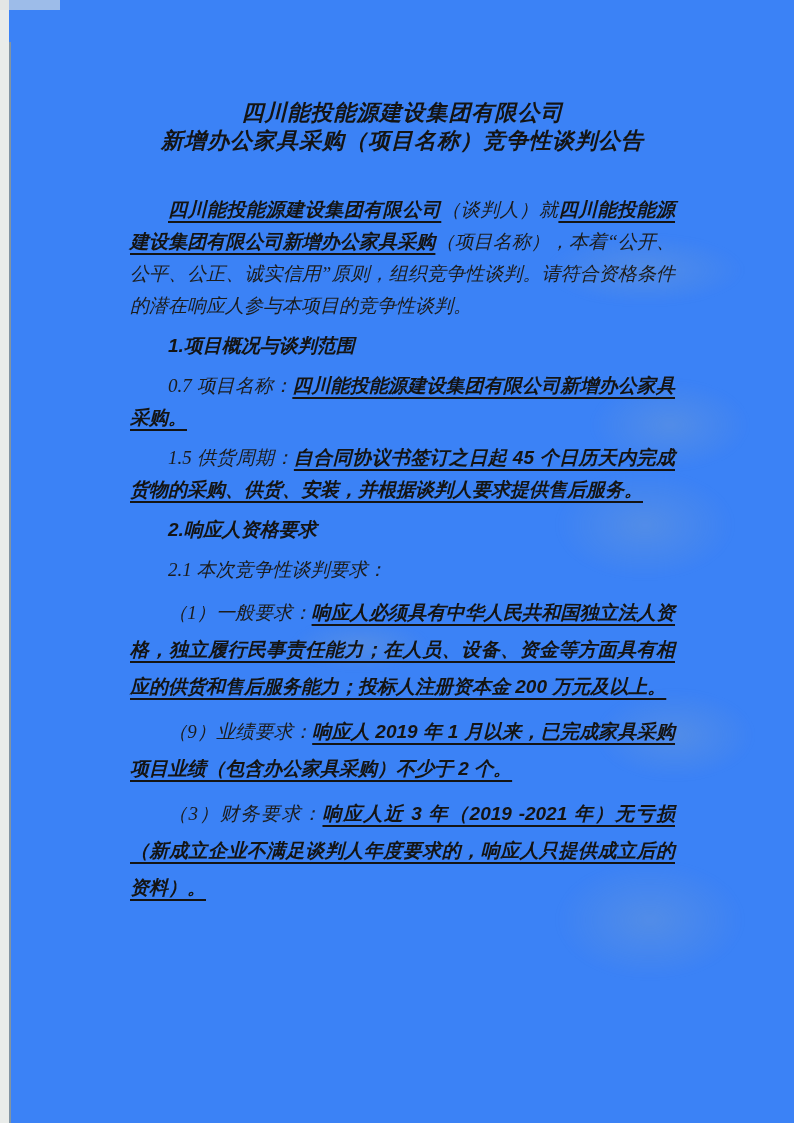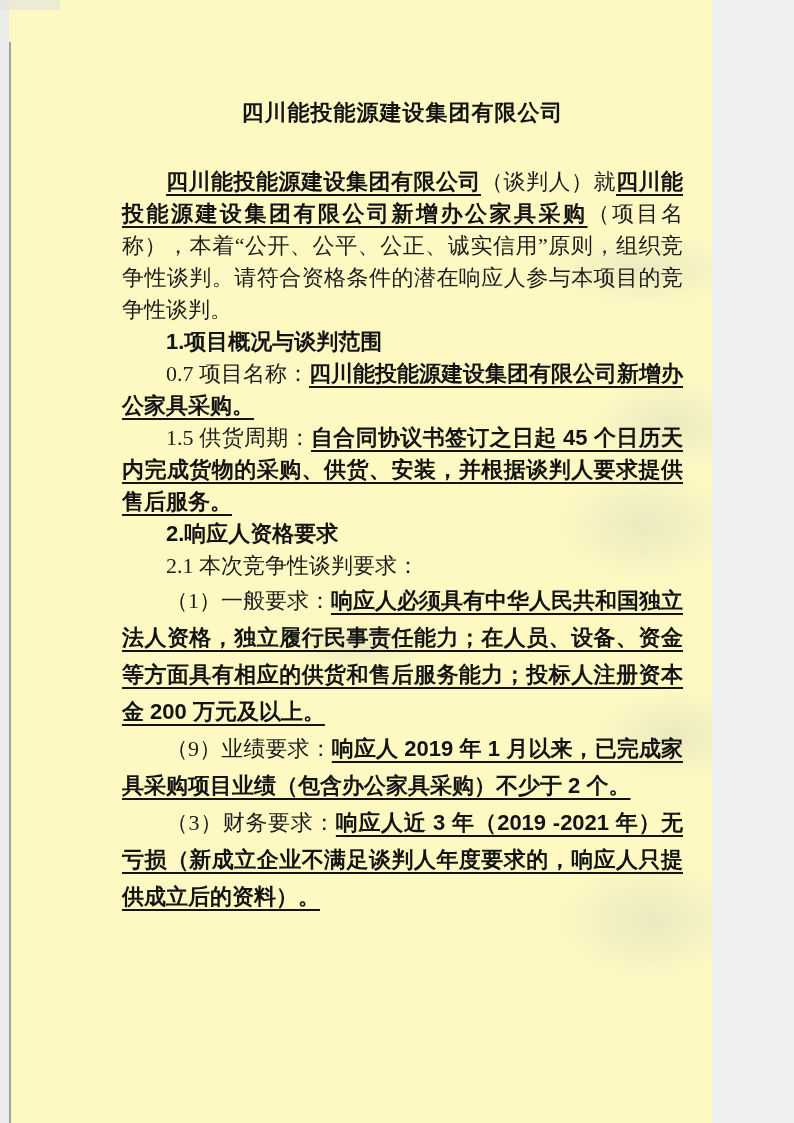--- a/index.html
+++ b/index.html
@@ -4,24 +4,25 @@
 <style>
   html, body { margin: 0; padding: 0; }
   body {
     width: 794px; height: 1123px;
     background: #eef0ef;
     font-family: "Liberation Serif", "DejaVu Serif", serif;
     overflow: hidden;
   }
   .page {
     position: relative;
-    width: 712px; height: 1123px;
-    background: #fef9c3;
+    width: 794px; height: 1123px;
+    background: #3b82f6;
     color: #1a1a1a;
     overflow: hidden;
+    font-style: italic;
   }
   
   .scan-left-band {
     position: absolute; left: 0; top: 0;
     width: 9px; height: 100%;
     background: #e9ecea;
   }
   .scan-line {
     position: absolute; left: 9px; top: 42px;
     width: 2px; height: 1081px;
@@ -51,22 +52,22 @@
   .doc-title {
     text-align: center;
     font-family: "Liberation Sans", "DejaVu Sans", sans-serif;
     font-weight: 700;
     font-size: 22px;
     line-height: 28px;
     color: #141414;
     letter-spacing: 1px;
   }
   .para {
-    margin: 0;
-    font-size: 22px;
+    margin: 8px;
+    font-size: 19px;
     line-height: 32px;
     text-align: justify;
     text-indent: 2em;
     color: #1c1c1c;
     word-break: break-all;
   }
   .para.first-body { margin-top: 39px; }
   .para.s2item { line-height: 37px; }
   .heading {
     font-family: "Liberation Sans", "DejaVu Sans", sans-serif;
@@ -95,20 +96,21 @@
   <div class="ghost" style="left:590px; top:380px; width:160px; height:90px;"></div>
   <div class="ghost" style="left:555px; top:470px; width:180px; height:110px;"></div>
   <div class="ghost" style="left:290px; top:620px; width:140px; height:50px;"></div>
   <div class="ghost" style="left:595px; top:690px; width:160px; height:90px;"></div>
   <div class="ghost" style="left:555px; top:860px; width:190px; height:120px;"></div>
 
   <div class="content">
 
     <div class="doc-title">
       <div>四川能投能源建设集团有限公司</div>
+      <div>新增办公家具采购（项目名称）竞争性谈判公告</div>
     </div>
 
     <p class="para first-body"><span class="ub">四川能投能源建设集团有限公司</span><span>（谈判人）就</span><span class="ub">四川能投能源建设集团有限公司新增办公家具采购</span><span>（项目名称），本着“公开、公平、公正、诚实信用”原则，组织竞争性谈判。请符合资格条件的潜在响应人参与本项目的竞争性谈判。</span></p>
 
     <p class="para heading">1.项目概况与谈判范围</p>
 
     <p class="para"><span>0.7 项目名称：</span><span class="ub">四川能投能源建设集团有限公司新增办公家具采购。</span></p>
 
 
 

